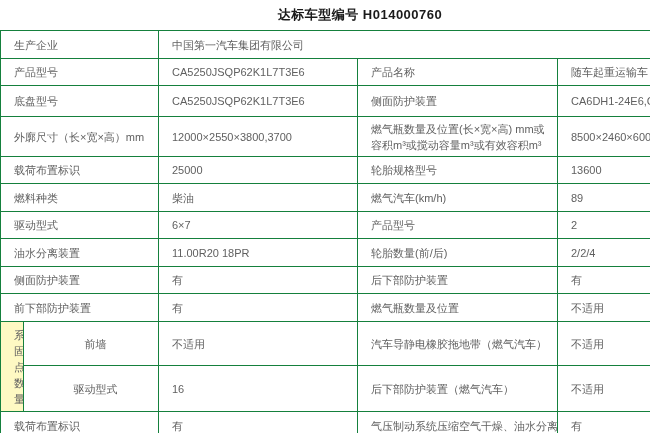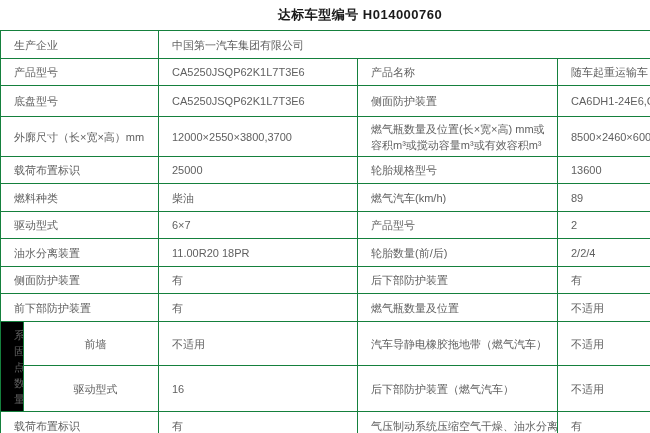--- a/index.html
+++ b/index.html
@@ -21,21 +21,21 @@
     border:1px solid #15803d;
     font-size:11px; color:#5f5f5f;
     vertical-align:middle;
     line-height:16px;
     overflow:hidden;
     padding:2px 4px 2px 13px;
   }
   td.lbl  { padding-left:6px; }
   td.sublbl { padding-left:10px;text-align:center; }
   td.group {
-    background:#000000; padding:2px 5px; text-align:center;
+    background:#fef9c3; padding:2px 5px; text-align:center;
     word-break:break-all; line-height:17px;
   }
   td.nowrap { white-space:nowrap; }
 </style>
 </head>
 <body>
 
 <div class="viewport">
   <div class="title-bar">
     <h1>达标车型编号 H014000760</h1>

